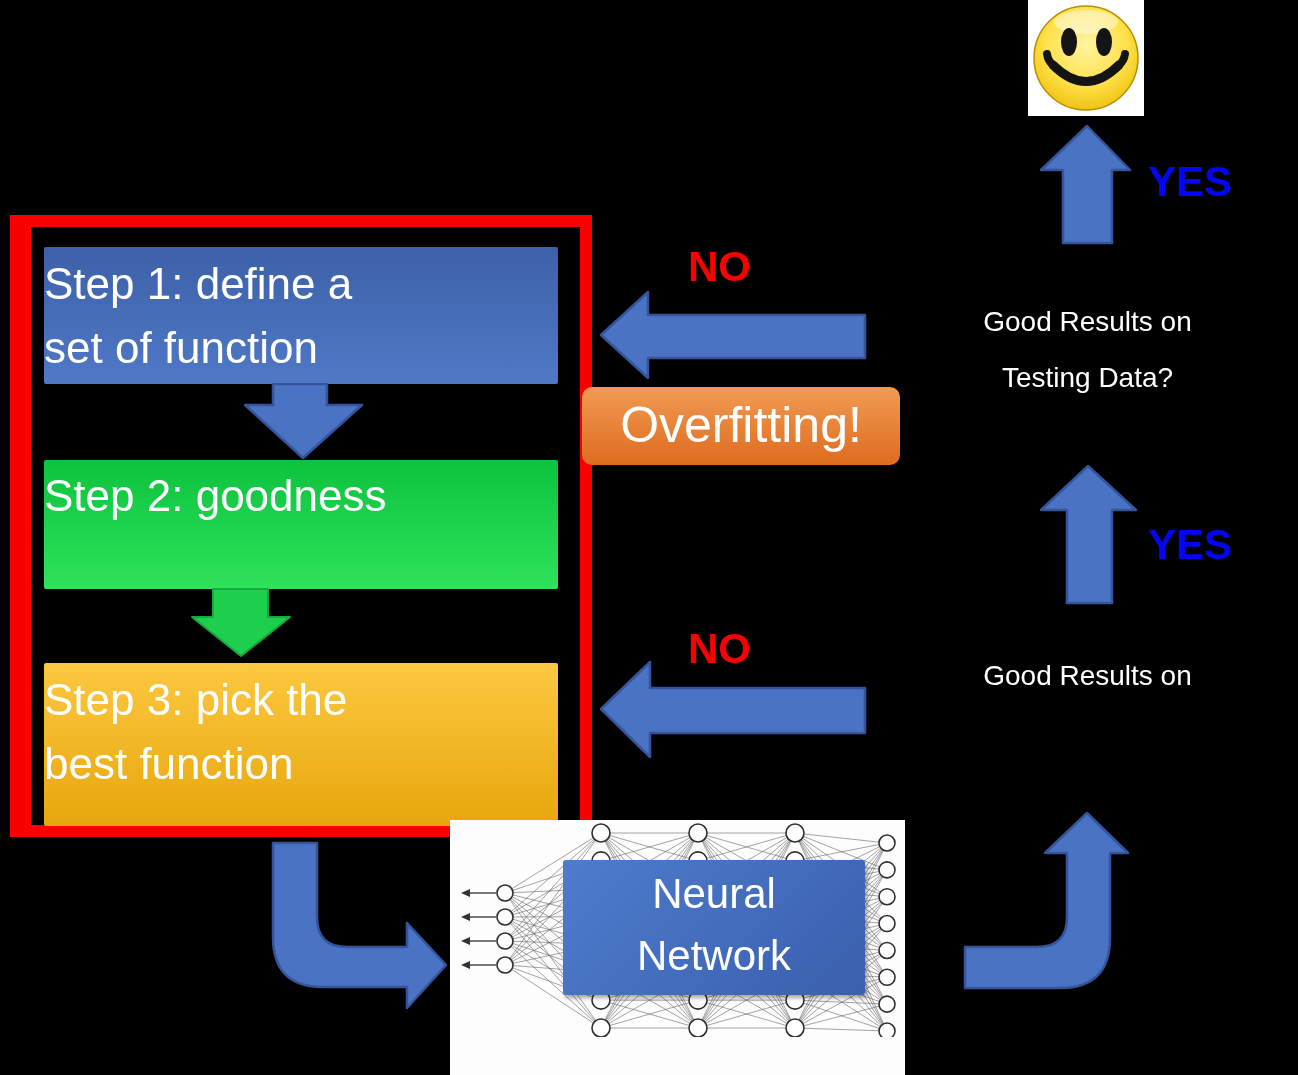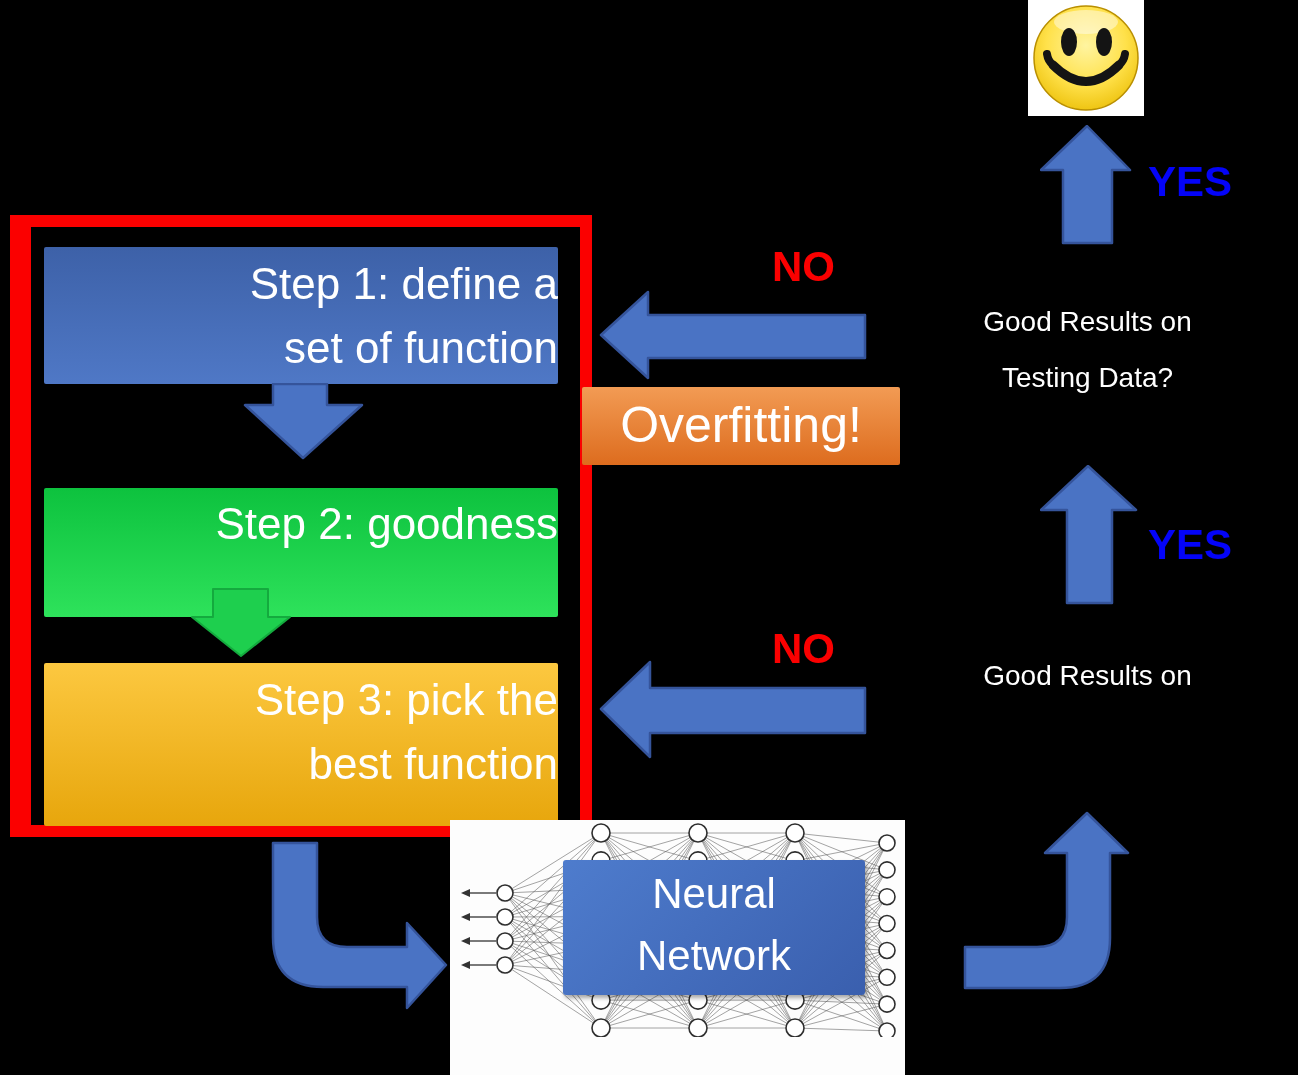--- a/index.html
+++ b/index.html
@@ -17,55 +17,55 @@
     left:10px;top:215px;width:582px;height:622px;
     border:12px solid var(--frame-red);
     border-left-width:21px;
     box-sizing:border-box;
   }
 
   
   .step-box{
     width:514px;left:44px;
     color:var(--text-white);
-    text-align:right;
+    text-align:left;
     font-size:44px;line-height:64px;
     padding-top:5px;
     box-sizing:border-box;
     border-radius:2px;
   }
   #step1{top:247px;height:137px;background:linear-gradient(180deg,var(--step1-top),var(--step1-bottom));}
-  #step2{top:460px;height:129px;background:linear-gradient(180deg,var(--step2-top),var(--step2-bottom));line-height:61px;margin-top:28px;}
+  #step2{top:460px;height:129px;background:linear-gradient(180deg,var(--step2-top),var(--step2-bottom));line-height:61px;}
   #step3{top:663px;height:163px;background:linear-gradient(180deg,var(--step3-top),var(--step3-bottom));}
   .step-line{display:block;}
 
   
   .blue-shape{fill:var(--arrow-blue);stroke:var(--arrow-blue-edge);stroke-width:2.5;stroke-linejoin:round;}
   .green-shape{fill:var(--green-arrow);stroke:var(--green-arrow-edge);stroke-width:2;stroke-linejoin:round;}
 
   
   #overfit{
     left:582px;top:387px;width:318px;height:78px;
     background:linear-gradient(180deg,var(--overfit-top),var(--overfit-bottom));
     color:var(--text-white);
     font-size:50px;line-height:76px;text-align:center;
-    border-radius:2px;
+    border-radius:10px;
   }
 
   .q-text{
     left:915px;width:345px;
     color:var(--text-white);
     font-size:28px;line-height:56px;
     text-align:center;
   }
   #testing-q{top:294px;}
   #training-q{top:648px;}
 
   .no-label{
-    left:660px;width:175px;text-align:right;
+    left:688px;width:175px;text-align:left;
     color:var(--no-red);font-size:42px;font-weight:bold;
   }
   #no-top{top:243px;}
   #no-bottom{top:625px;}
 
   .yes-label{
     left:1140px;width:100px;text-align:center;
     color:var(--yes-blue);font-size:42px;font-weight:bold;
   }
   #yes-top{top:158px;}

